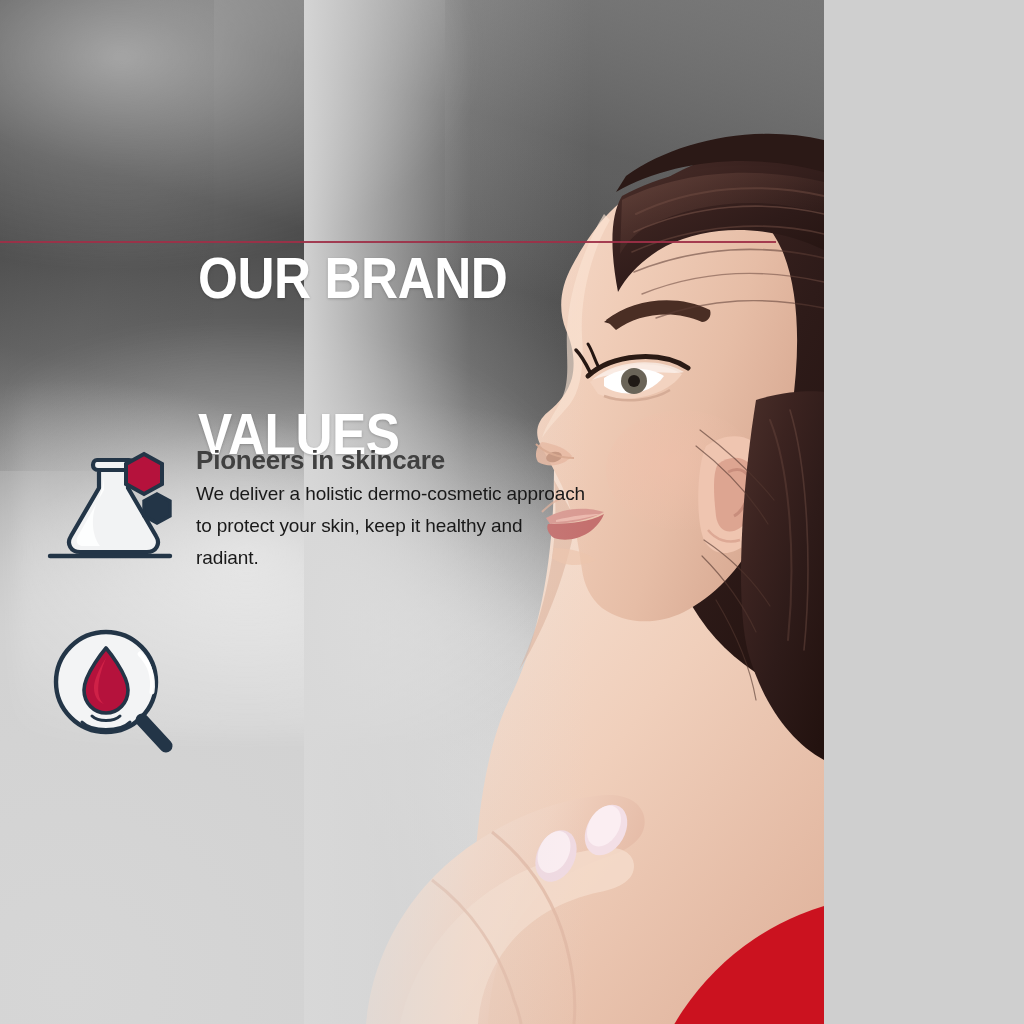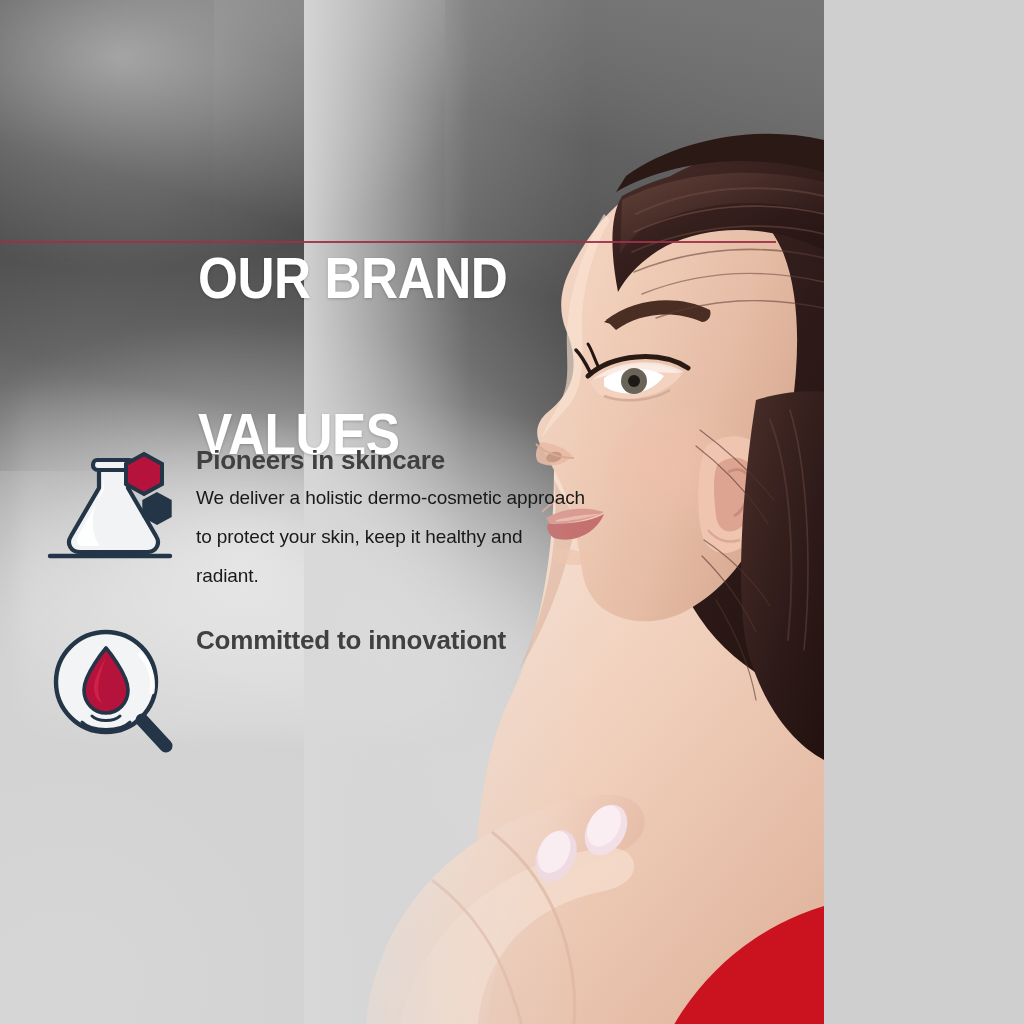--- a/index.html
+++ b/index.html
@@ -93,21 +93,21 @@
     font-weight:bold;
     font-size:26px;
     line-height:32px;
     letter-spacing:-0.2px;
     margin-bottom:2px;
     white-space:pre-line;
   }
   .v-body {
     color:#191919;
     font-size:19px;
-    line-height:39px;
+    line-height:32px;
     letter-spacing:-0.1px;
     white-space:pre-line;
   }
 
   
   .icon-wrap { position:absolute; }
   #icon-0 { left:44px; top:444px; width:132px; height:124px; }
   #icon-1 { left:48px; top:624px; width:132px; height:136px; }
   .icon-wrap svg { display:block; width:100%; height:100%; }
 </style>
@@ -297,16 +297,15 @@
       <path d="M94 96 L118 122" stroke="#233547" stroke-width="13" stroke-linecap="round"></path>
     </svg>
   </div>
 
   <div class="value-block" id="block-0">
     <div class="v-title">Pioneers in skincare</div>
     <div class="v-body">We deliver a holistic dermo-cosmetic approach to protect your skin, keep it healthy and radiant.</div>
   </div>
 
   <div class="value-block" id="block-1">
-    <div class="v-title">Committed to innovationt</div>
   </div>
 
 </div>
 
 </body></html>

